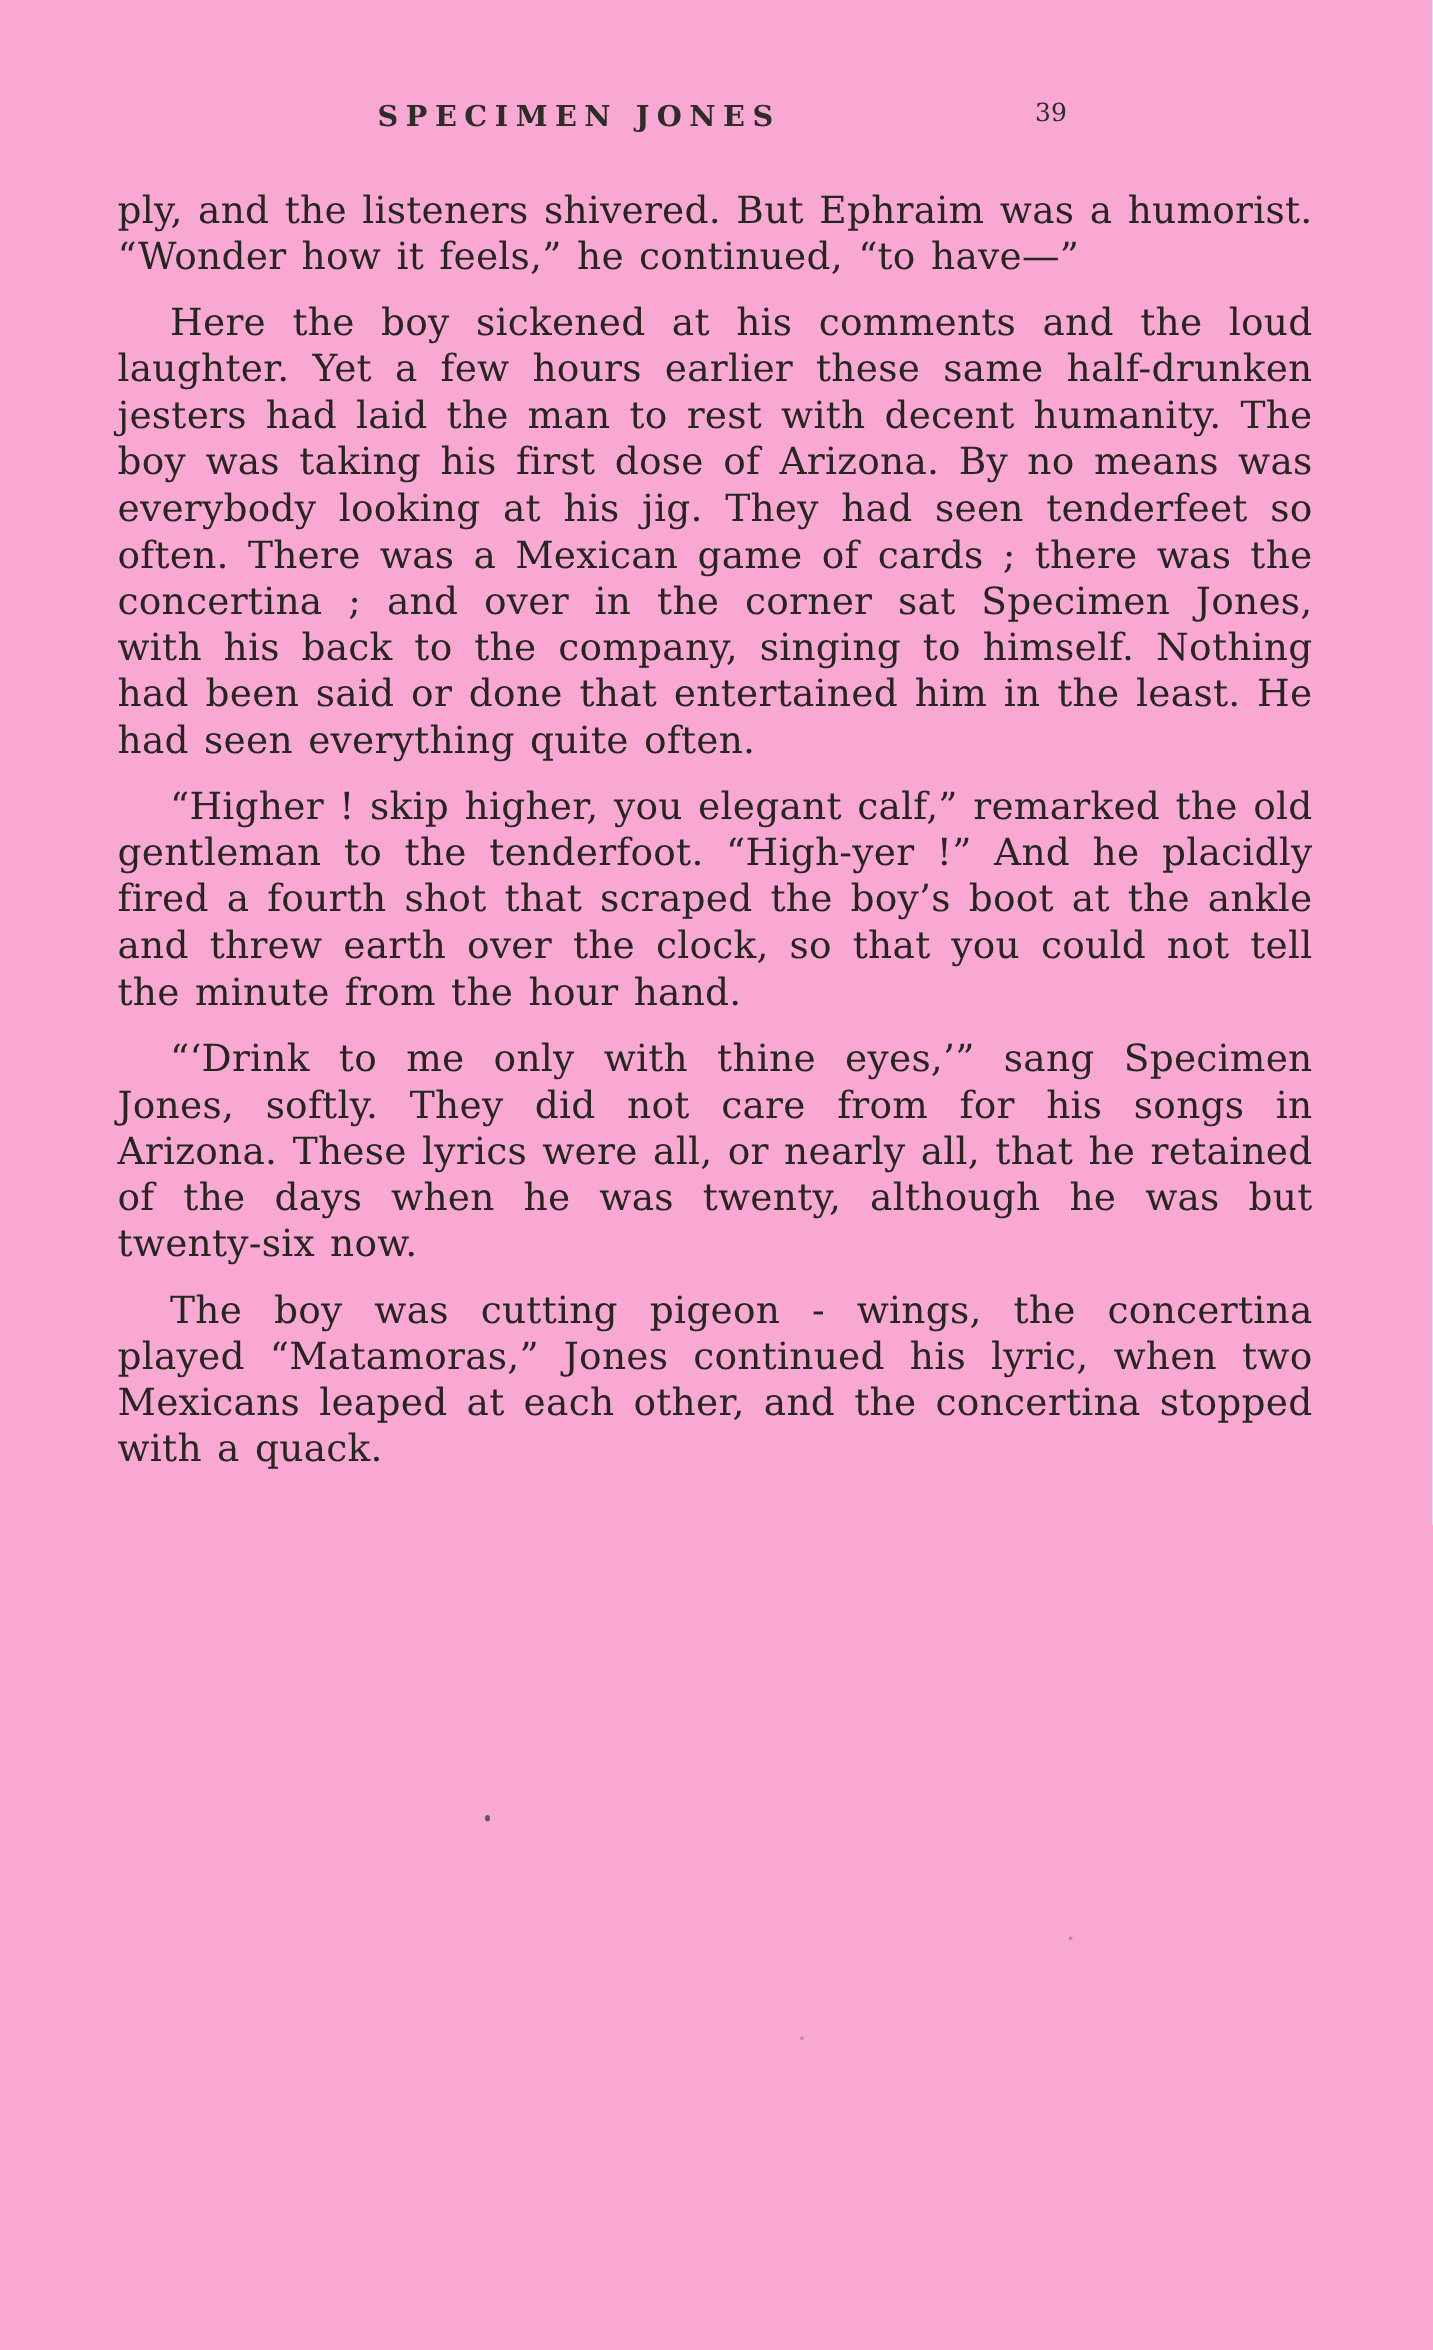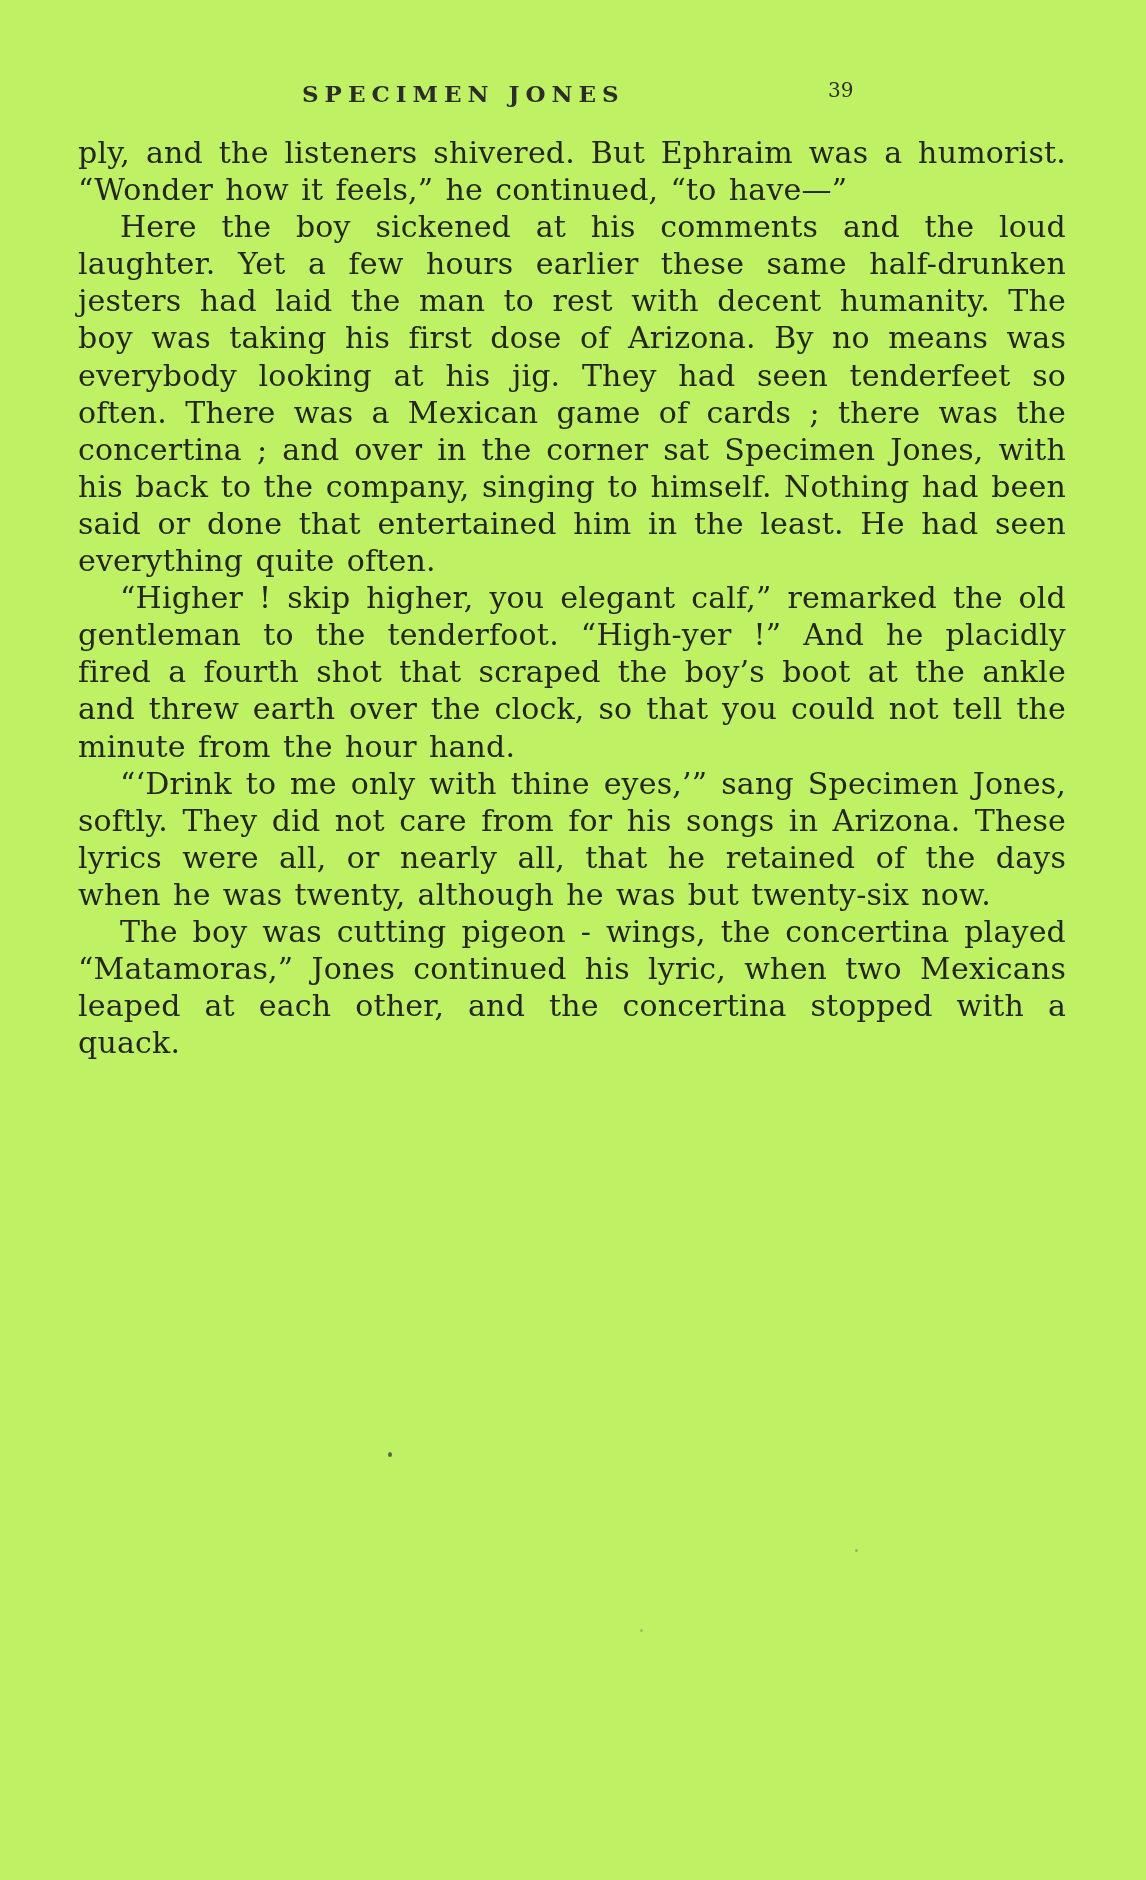--- a/index.html
+++ b/index.html
@@ -4,21 +4,21 @@
 <style>
   html, body {
     margin: 0;
     padding: 0;
     background: #ffffff;
   }
   .page {
     position: relative;
     width: 1146px;
     height: 1880px;
-    background: #bef264;
+    background: #f9a8d4;
     font-family: "DejaVu Serif", "Liberation Serif", serif;
     color: #262620;
     overflow: hidden;
   }
   .running-head {
     position: absolute;
     top: 78px;
     left: 78px;
     right: 80px;
     height: 36px;
@@ -46,21 +46,21 @@
     top: 134px;
     left: 78px;
     width: 988px;
     text-align: justify;
     font-size: 30px;
     line-height: 37.1px;
     letter-spacing: 0.2px;
     word-spacing: 2.5px;
   }
   .para {
-    margin: 0;
+    margin: 16px;
     text-indent: 42px;
   }
   .para.no-indent {
     text-indent: 0;
   }
   .artifact {
     position: absolute;
     background: #4a4a42;
     border-radius: 50%;
   }

